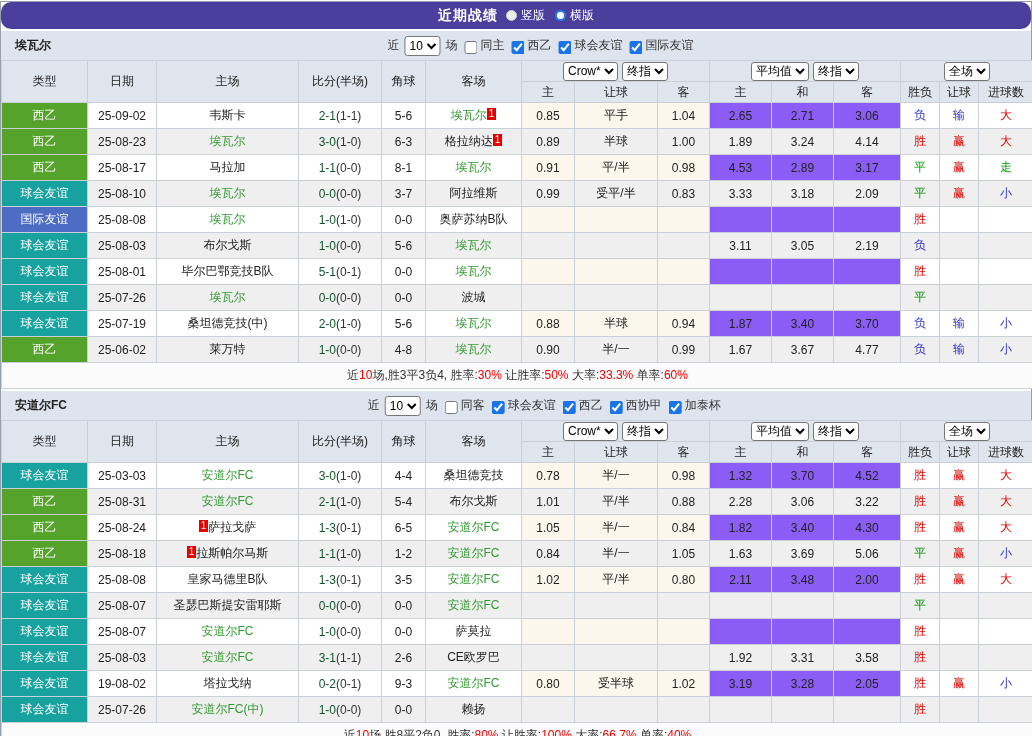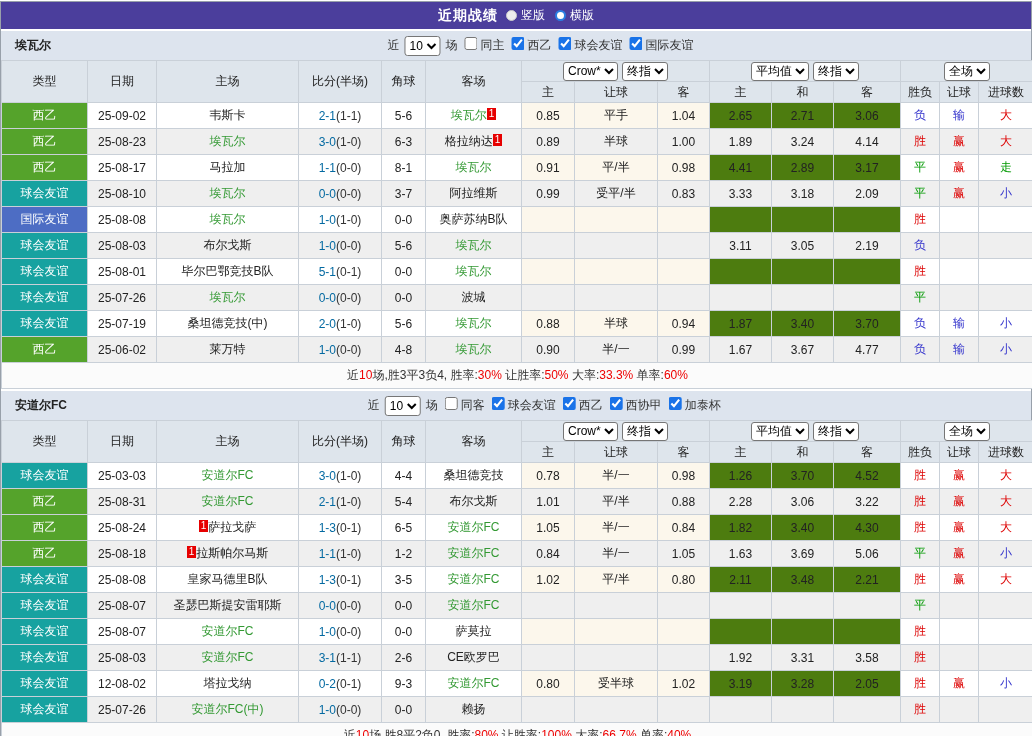--- a/index.html
+++ b/index.html
@@ -1,42 +1,42 @@
 <!DOCTYPE html>
 <html><head>
 <meta charset="utf-8">
 <style>
   html,body{margin:0;padding:0;background:#fff;font-family:"Liberation Sans","DejaVu Sans",sans-serif;font-size:12px;color:#222;}
   .page{width:1030px;border:1px solid #98a0aa;margin:1px auto;}
   
-  .titlebar{height:27px;background:#4b3e9c;display:flex;align-items:center;justify-content:center;gap:8px;}
+  .titlebar{height:27px;background:#4b3e9c;display:flex;align-items:center;justify-content:center;gap:8px;border-radius:10px;}
   .titlebar .title{color:#fff;font-weight:bold;font-size:14px;letter-spacing:1px;}
   .radio-opt{display:inline-flex;align-items:center;gap:4px;color:#fff;font-size:12px;cursor:pointer;}
   .radio{width:11px;height:11px;border-radius:50%;display:inline-block;box-sizing:border-box;}
   .radio.sel{background:#eee;border:1px solid #ccc;}
   .radio.unsel{background:#fff;border:2px solid #2a7de1;}
   
   .sec-header{height:29px;background:#dde4ee;position:relative;display:flex;align-items:center;border-top:2px solid #fff;}
   .sec-team{margin-left:14px;font-weight:bold;color:#222;z-index:2;}
   .filters{position:absolute;left:50%;transform:translateX(-42%);display:flex;align-items:center;gap:3px;white-space:nowrap;color:#333;}
   .filters select{font-size:12px;height:20px;border:1px solid #767676;border-radius:3px;background:#fff;margin:0 2px;}
   .filters input[type=checkbox]{width:13px;height:13px;accent-color:#1a73e8;margin:0 1px 0 4px;vertical-align:middle;}
-  .filters label{display:inline-flex;align-items:flex-start;gap:2px;cursor:pointer;}
+  .filters label{display:inline-flex;align-items:flex-end;gap:2px;cursor:pointer;}
   
   table{border-collapse:collapse;width:100%;table-layout:fixed;}
   th,td{border:1px solid #c9d0d8;text-align:center;padding:0;overflow:hidden;white-space:nowrap;font-size:12px;font-weight:normal;}
   thead th{background:#dee5ec;color:#222;height:20px;}
   thead select{font-size:12px;height:19px;border:1px solid #767676;border-radius:3px;background:#fff;margin:0 2px;}
   tbody td{height:25px;background:#fff;}
   tbody tr:nth-child(even) td{background:#efefef;}
   tbody td.cream{background:#fcf7ec;}
-  tbody td.lblue{background:#4d7c0f;}
+  tbody td.lblue{background:#8b5cf6;}
   tbody td.type{color:#fff;}
   .g{color:#339933;}
-  .sc{color:#0369a1;}
+  .sc{color:#14532d;}
   .half{color:#333;}
   .c-r{color:#dd0000;}
   .c-g{color:#009900;}
   .c-b{color:#3333cc;}
   .card{display:inline-block;background:#e60000;color:#fff;font-size:10px;line-height:12px;padding:0 2px;vertical-align:2px;}
   tfoot td{height:25px;background:#fbfbfb;border:1px solid #c9d0d8;color:#333;}
   tfoot .red{color:#ee0000;}
 </style>
 </head>
 <body>
@@ -167,21 +167,21 @@
         <tr>
           <td class="type" style="background: rgb(85, 163, 43);">西乙</td>
           <td>25-08-17</td>
           <td><span>马拉加</span></td>
           <td><span class="sc">1-1</span><span class="half">(0-0)</span></td>
           <td>8-1</td>
           <td><span class="g">埃瓦尔</span></td>
           <td class="cream">0.91</td>
           <td class="cream">平/半</td>
           <td class="cream">0.98</td>
-          <td class="lblue">4.41</td>
+          <td class="lblue">4.53</td>
           <td class="lblue">2.89</td>
           <td class="lblue">3.17</td>
           <td class="c-g">平</td>
           <td class="c-r">赢</td>
           <td class="c-g">走</td>
         </tr>
         <tr>
           <td class="type" style="background: rgb(23, 162, 160);">球会友谊</td>
           <td>25-08-10</td>
           <td><span class="g">埃瓦尔</span></td>
@@ -388,21 +388,21 @@
         <tr>
           <td class="type" style="background: rgb(23, 162, 160);">球会友谊</td>
           <td>25-03-03</td>
           <td><span class="g">安道尔FC</span></td>
           <td><span class="sc">3-0</span><span class="half">(1-0)</span></td>
           <td>4-4</td>
           <td><span>桑坦德竞技</span></td>
           <td class="cream">0.78</td>
           <td class="cream">半/一</td>
           <td class="cream">0.98</td>
-          <td class="lblue">1.26</td>
+          <td class="lblue">1.32</td>
           <td class="lblue">3.70</td>
           <td class="lblue">4.52</td>
           <td class="c-r">胜</td>
           <td class="c-r">赢</td>
           <td class="c-r">大</td>
         </tr>
         <tr>
           <td class="type" style="background: rgb(85, 163, 43);">西乙</td>
           <td>25-08-31</td>
           <td><span class="g">安道尔FC</span></td>
@@ -458,21 +458,21 @@
           <td>25-08-08</td>
           <td><span>皇家马德里B队</span></td>
           <td><span class="sc">1-3</span><span class="half">(0-1)</span></td>
           <td>3-5</td>
           <td><span class="g">安道尔FC</span></td>
           <td class="cream">1.02</td>
           <td class="cream">平/半</td>
           <td class="cream">0.80</td>
           <td class="lblue">2.11</td>
           <td class="lblue">3.48</td>
-          <td class="lblue">2.21</td>
+          <td class="lblue">2.00</td>
           <td class="c-r">胜</td>
           <td class="c-r">赢</td>
           <td class="c-r">大</td>
         </tr>
         <tr>
           <td class="type" style="background: rgb(23, 162, 160);">球会友谊</td>
           <td>25-08-07</td>
           <td><span>圣瑟巴斯提安雷耶斯</span></td>
           <td><span class="sc">0-0</span><span class="half">(0-0)</span></td>
           <td>0-0</td>
@@ -516,21 +516,21 @@
           <td class="cream"></td>
           <td class="lblue">1.92</td>
           <td class="lblue">3.31</td>
           <td class="lblue">3.58</td>
           <td class="c-r">胜</td>
           <td></td>
           <td></td>
         </tr>
         <tr>
           <td class="type" style="background: rgb(23, 162, 160);">球会友谊</td>
-          <td>12-08-02</td>
+          <td>19-08-02</td>
           <td><span>塔拉戈纳</span></td>
           <td><span class="sc">0-2</span><span class="half">(0-1)</span></td>
           <td>9-3</td>
           <td><span class="g">安道尔FC</span></td>
           <td class="cream">0.80</td>
           <td class="cream">受半球</td>
           <td class="cream">1.02</td>
           <td class="lblue">3.19</td>
           <td class="lblue">3.28</td>
           <td class="lblue">2.05</td>

